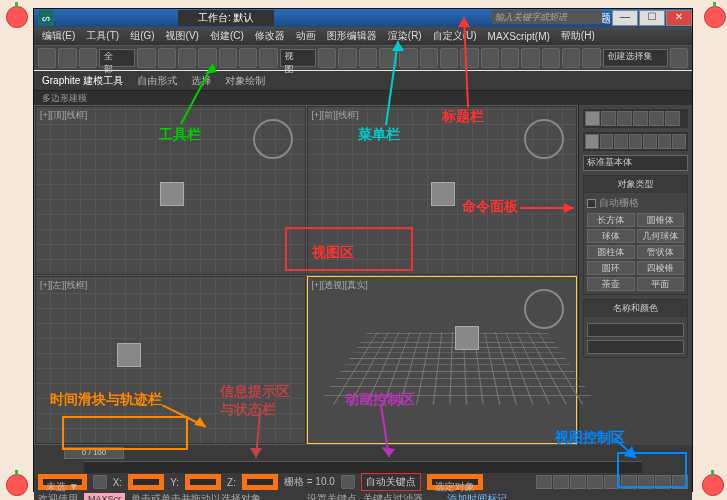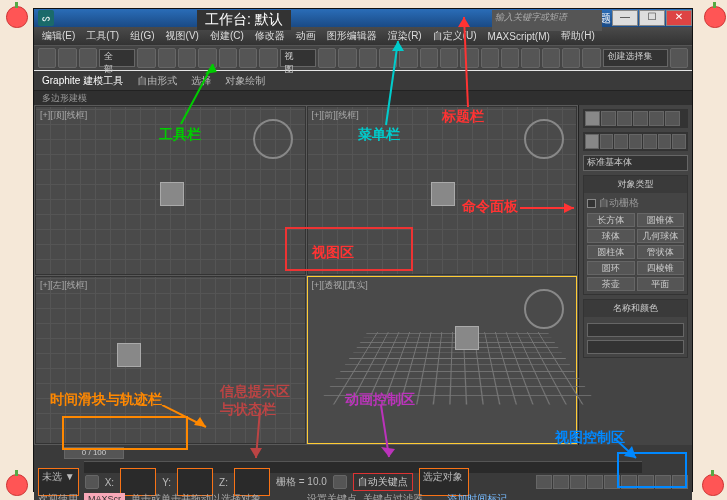--- a/index.html
+++ b/index.html
@@ -1,25 +1,25 @@
 <!DOCTYPE html>
 <html><head>
 <meta charset="utf-8">
 <style>
 *{margin:0;padding:0;box-sizing:border-box;font-family:"Microsoft YaHei",sans-serif;font-size:10px}
 body{background:#f5e8d8;width:727px;height:500px;position:relative;overflow:hidden}
 .app{position:absolute;left:33px;top:8px;width:660px;height:484px;background:#3a3a3a;border:1px solid #111}
 .titlebar{height:18px;background:linear-gradient(#2a6db8,#1a4a85);display:flex;align-items:center;color:#fff;position:relative}
 .appicon{width:16px;height:16px;background:#1a6a6a;margin:0 4px;border-radius:2px;display:flex;align-items:center;justify-content:center;font-size:9px}
 .title-center{flex:1;text-align:right;font-size:11px}
-.worksp{position:absolute;left:163px;top:1px;font-size:14px;background:#333;padding:1px 8px}
+.worksp{position:absolute;left:144px;top:1px;font-size:10px;background:#333;padding:1px 20px}
 .winbtns{display:flex}
 .winbtn{width:26px;height:16px;background:#ddd;margin-left:1px;border:1px solid #888;text-align:center;line-height:12px;font-size:10px;color:#333}
 .winbtn.close{background:#d44;color:#fff}
-.searchbox{position:absolute;right:90px;top:1px;width:110px;height:21px;background:#555;color:#aaa;font-size:9px;padding:1px 3px;font-style:italic}
+.searchbox{position:absolute;right:90px;top:1px;width:110px;height:14px;background:#555;color:#aaa;font-size:9px;padding:1px 3px;font-style:italic}
 .menubar{height:18px;background:linear-gradient(#4a4a4a,#333);display:flex;align-items:center;padding:0 4px;gap:3px}
 .menubar span{color:#ddd;font-size:10px;padding:2px 4px;cursor:pointer}
 .toolbar{height:26px;background:#444;border-top:1px solid #555;border-bottom:1px solid #e5e5e5;display:flex;align-items:center;padding:0 4px;gap:2px}
 .tbtn{width:20px;height:20px;background:#555;border:1px solid #666;border-radius:2px}
 .tcombo{height:18px;background:#333;border:1px solid #666;color:#ccc;font-size:9px;padding:0 14px 0 4px;position:relative}
 .ribbon{height:20px;background:#3a3a3a;display:flex;align-items:center;padding:0 8px;gap:14px;border-bottom:1px solid #222}
 .ribbon span{color:#bbb;font-size:10px}
 .ribbon .active{color:#fff}
 .substrip{height:14px;background:#2f2f2f;color:#999;font-size:9px;padding:1px 8px}
 .main{display:flex;height:calc(100% - 142px)}
@@ -40,21 +40,21 @@
 .rolltitle{background:#3a3a3a;text-align:center;font-size:9px;padding:2px;color:#ccc}
 .rollbody{padding:3px;background:#444}
 .chk{font-size:9px;color:#999;display:flex;align-items:center;gap:3px;margin-bottom:3px}
 .objgrid{display:grid;grid-template-columns:1fr 1fr;gap:2px}
 .objbtn{height:14px;background:#555;border:1px solid #666;color:#ccc;font-size:9px;text-align:center;line-height:12px}
 .swatch{width:100%;height:14px;background:#333;border:1px solid #666;margin-top:3px}
 .timeslider{height:16px;background:#3a3a3a;display:flex;align-items:center;padding:0 88px;position:relative}
 .tsbtn{position:absolute;left:30px;width:60px;height:12px;background:#555;border:1px solid #666;color:#ccc;font-size:8px;text-align:center}
 .trackbar{height:12px;background:#2a2a2a;border-top:1px solid #555;margin:0 50px}
 .statusbar{height:18px;background:#3a3a3a;display:flex;align-items:center;font-size:9px;color:#bbb;gap:6px;padding:0 4px}
-.sfield{background:#2a2a2a;border:1px solid #f97316;padding:1px 3px;min-width:36px;height:28px}
+.sfield{background:#2a2a2a;border:5px solid #f97316;padding:1px 3px;min-width:36px;height:16px}
 .autokey{background:#333;border:1px solid #d33;color:#ccc;padding:1px 4px}
 .navbtns{display:flex;gap:1px;margin-left:auto}
 .navbtn{width:16px;height:14px;background:#555;border:1px solid #666}
 .promptbar{height:16px;background:#3a3a3a;display:flex;align-items:center;font-size:9px;color:#aaa;padding:0 4px;gap:6px}
 .maxscript{background:#f8a8b8;color:#333;padding:1px 4px;font-size:9px}
 
 .ann{position:absolute;font-size:14px;font-weight:bold;pointer-events:none;z-index:50;font-family:"SimSun","Microsoft YaHei"}
 .arrow{position:absolute;z-index:49;pointer-events:none}
 .redbox{position:absolute;border:2px solid #e33;z-index:48;pointer-events:none}
 .orangebox{position:absolute;border:2px solid #f80;z-index:48;pointer-events:none}

